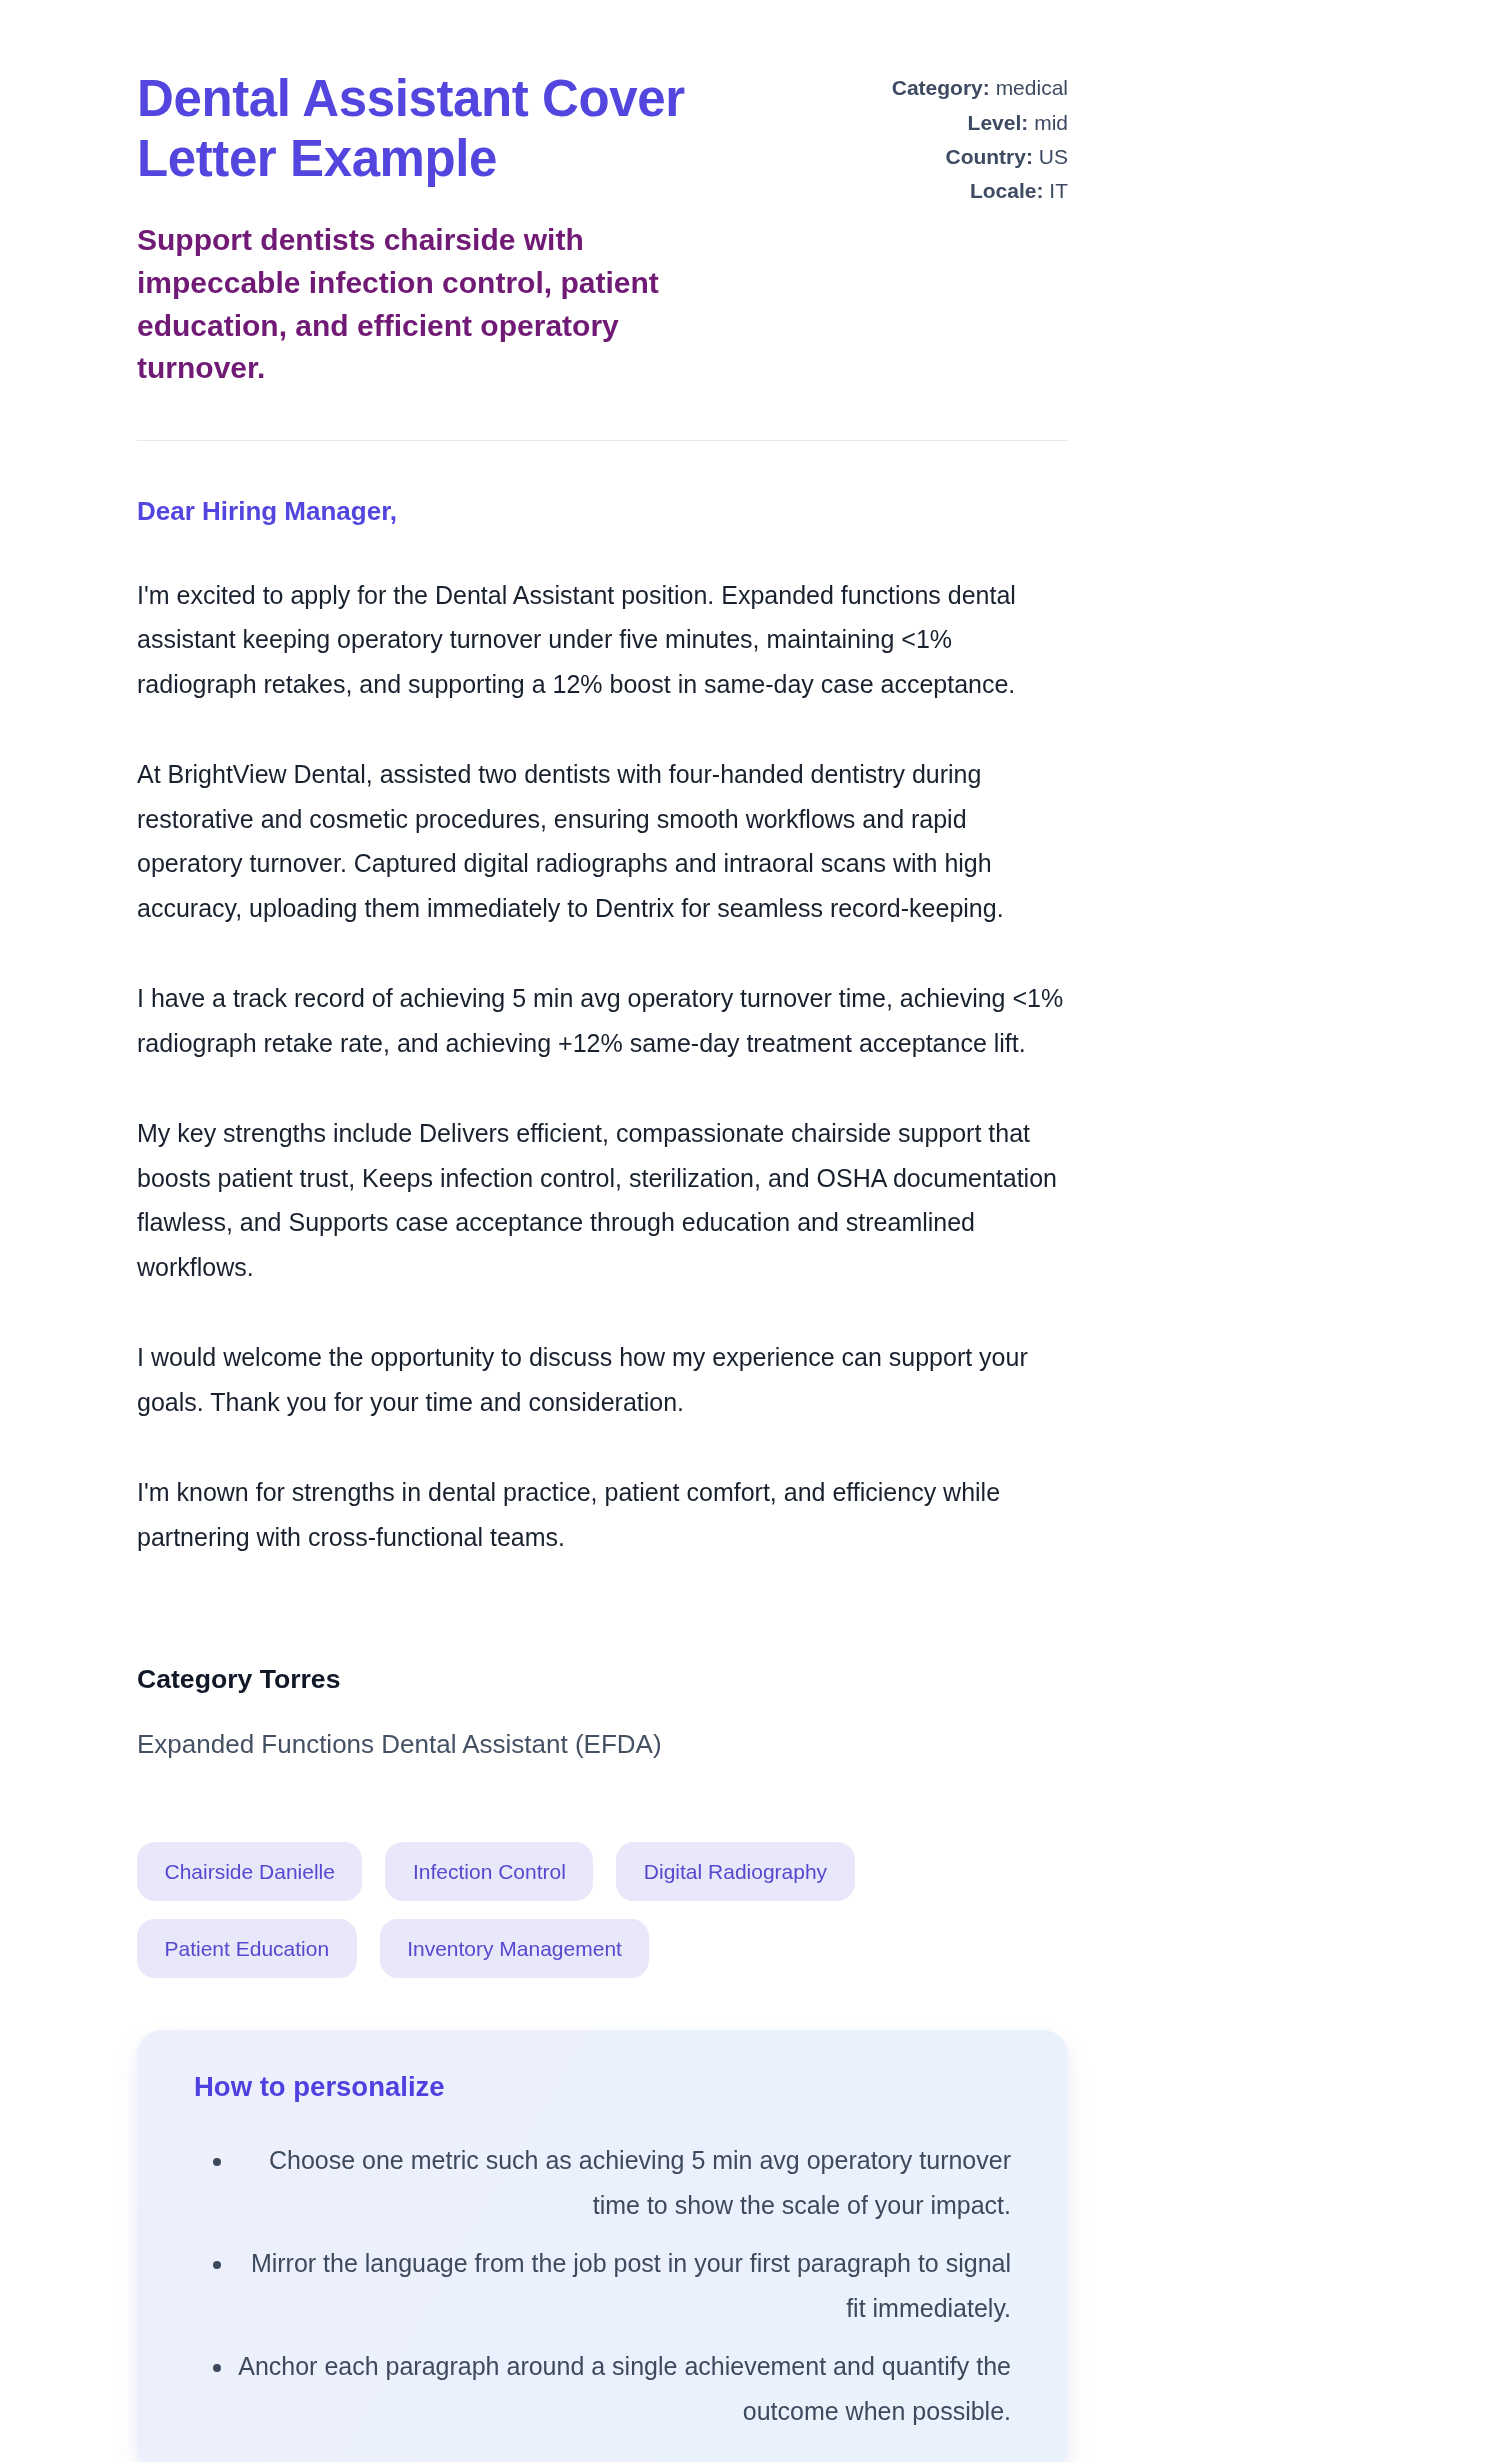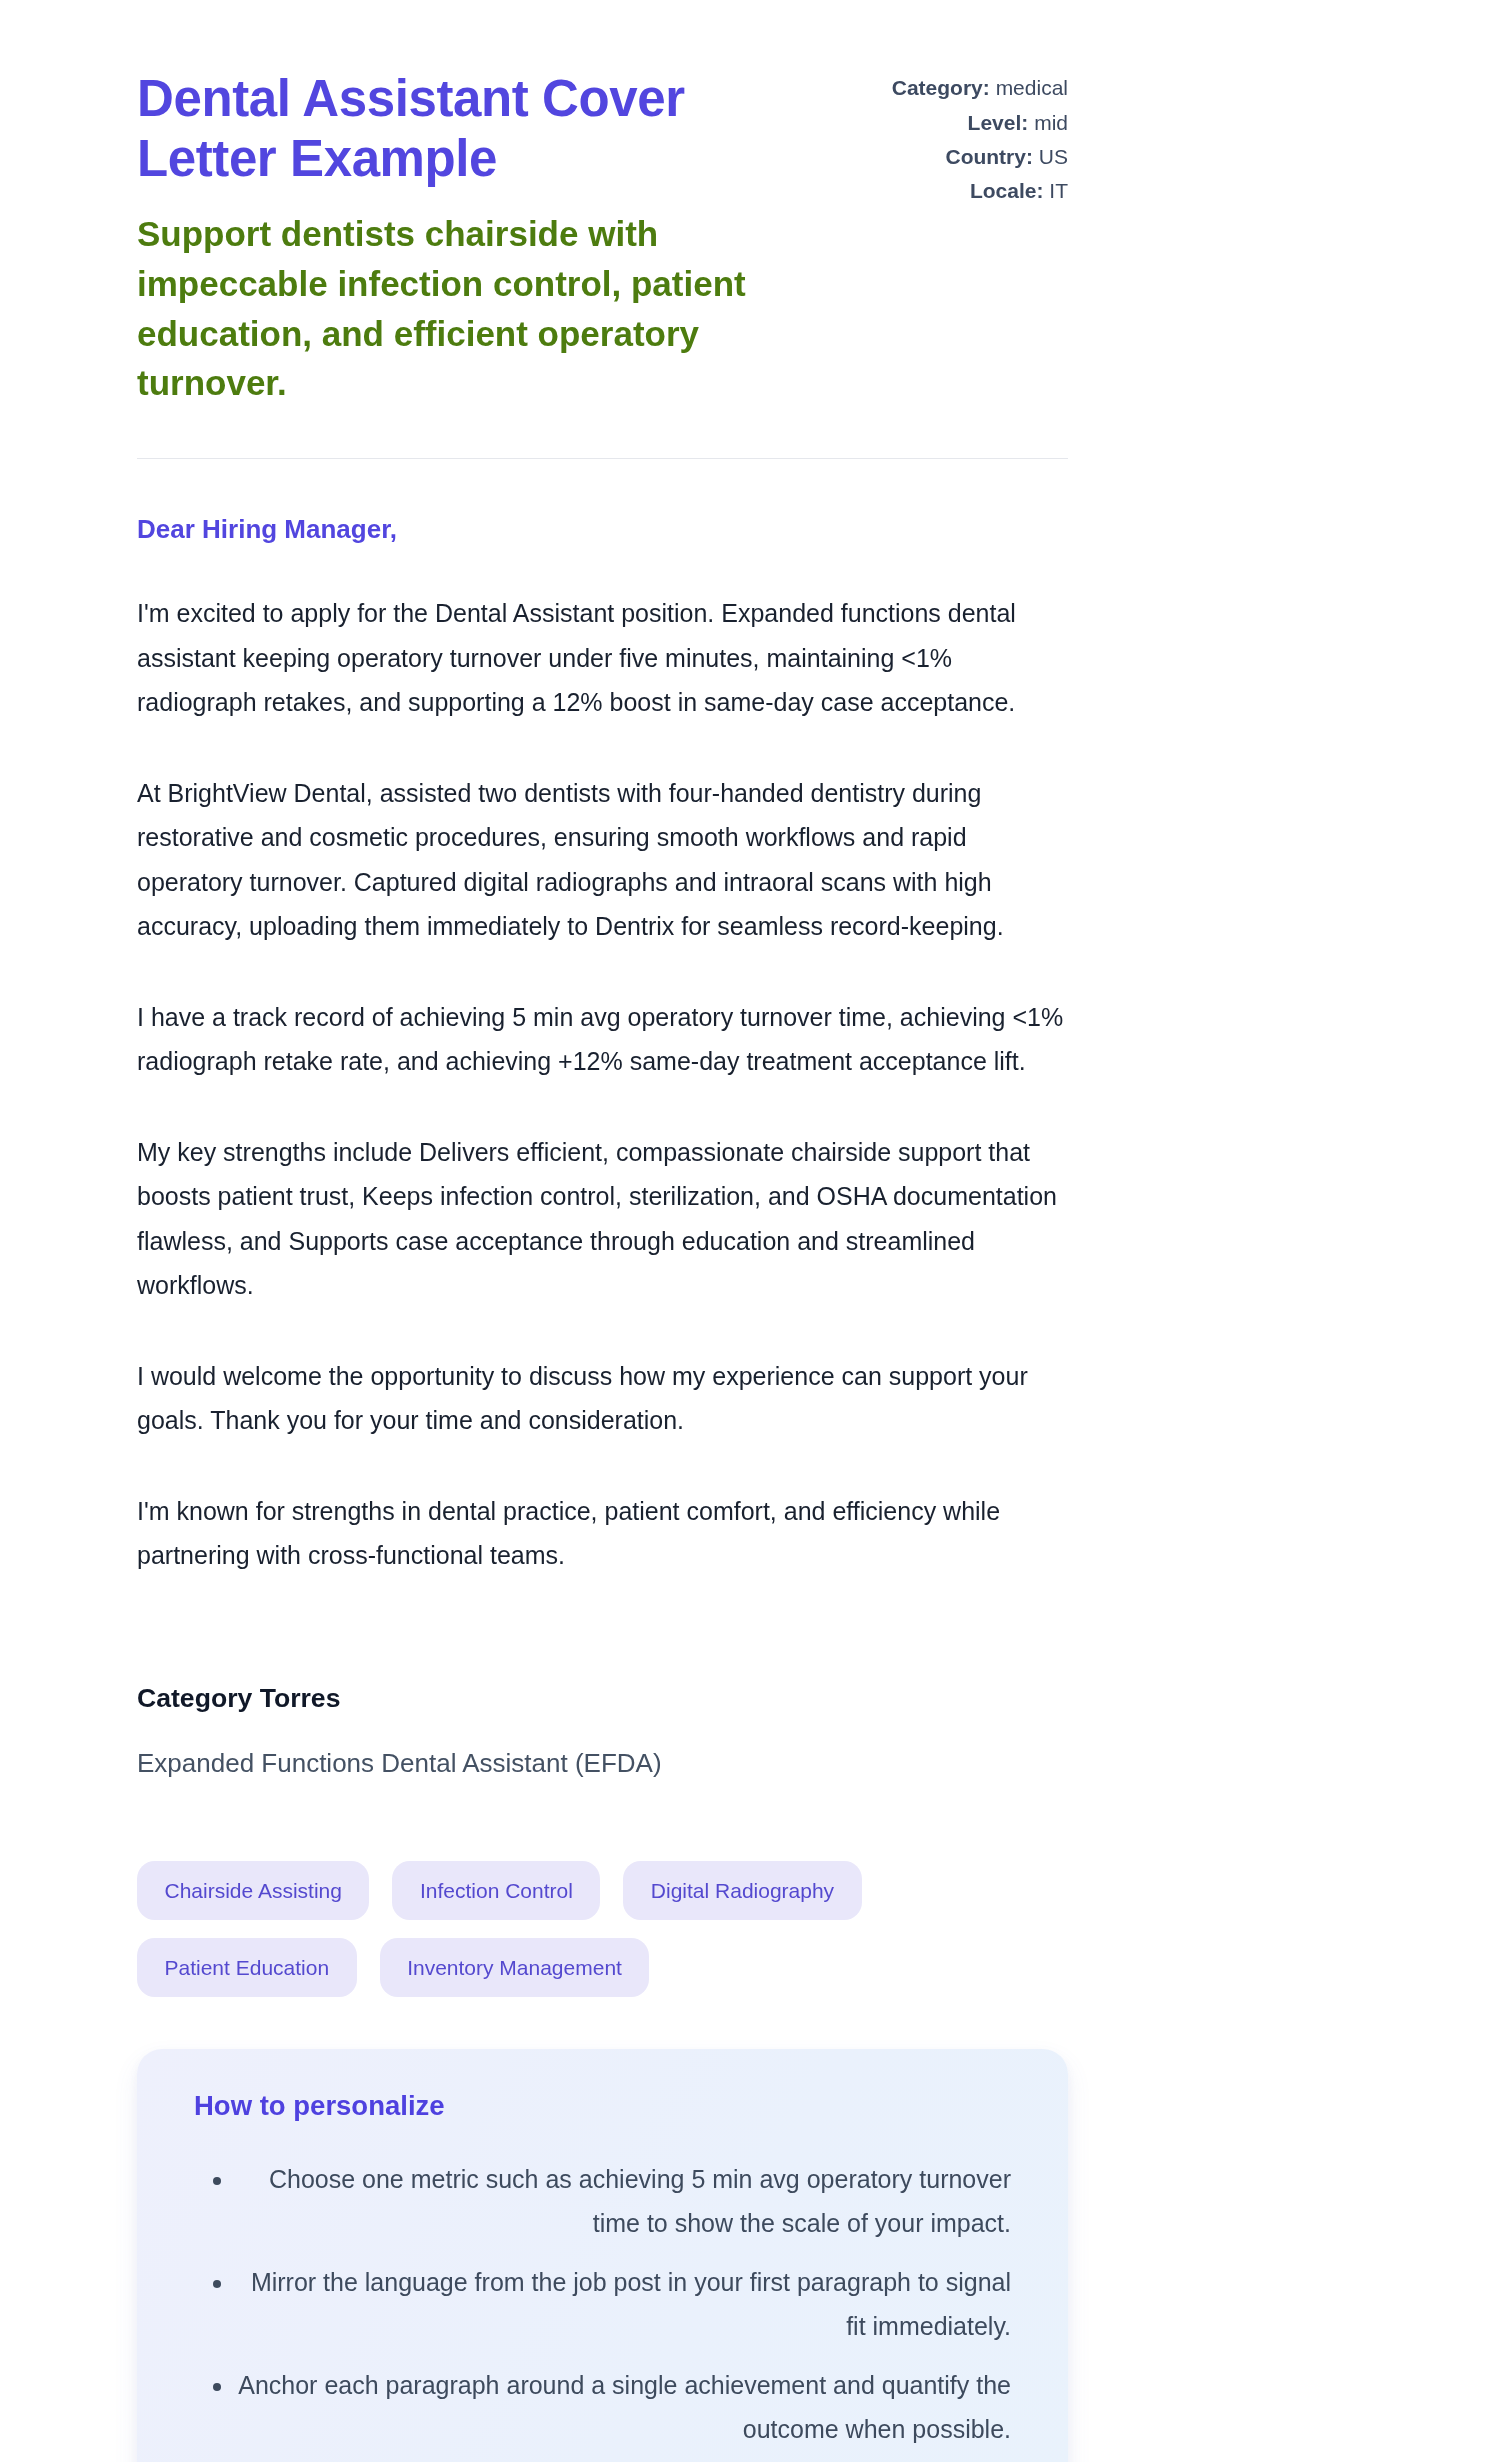--- a/index.html
+++ b/index.html
@@ -26,25 +26,25 @@
   .header-left { flex: 1 1 auto; min-width: 0; }
   .page-title {
     font-size: 51px;
     line-height: 1.17;
     font-weight: 700;
     color: #5246df;
     letter-spacing: -0.4px;
     max-width: 878px;
   }
   .page-subtitle {
-    margin-top: 21px;
-    font-size: 35px;
+    margin-top: 31px;
+    font-size: 30px;
     line-height: 1.42;
     font-weight: 700;
-    color: #4d7c0f;
+    color: #701a75;
     max-width: 957px;
   }
   .meta {
     flex: 0 0 279px;
     width: 279px;
     padding-top: 5.3px;
     text-align: right;
     font-size: 21px;
     line-height: 1.38;
     color: #3d4a61;
@@ -178,21 +178,21 @@
     <p class="para">I would welcome the opportunity to discuss how my experience can support your goals. Thank you for your time and consideration.</p>
     <p class="para">I'm known for strengths in dental practice, patient comfort, and efficiency while partnering with cross-functional teams.</p>
 
     <div class="signature">
       <div class="signature-name">Category Torres</div>
       <div class="signature-role">Expanded Functions Dental Assistant (EFDA)</div>
     </div>
   </div>
 
   <div class="tags">
-    <span class="tag">Chairside Assisting</span>
+    <span class="tag">Chairside Danielle</span>
     <span class="tag">Infection Control</span>
     <span class="tag">Digital Radiography</span>
     <span class="tag">Patient Education</span>
     <span class="tag">Inventory Management</span>
   </div>
 
   <div class="tip-box">
     <div class="tip-title">How to personalize</div>
     <ul class="tip-list">
       <li>Choose one metric such as achieving 5 min avg operatory turnover time to show the scale of your impact.</li>

